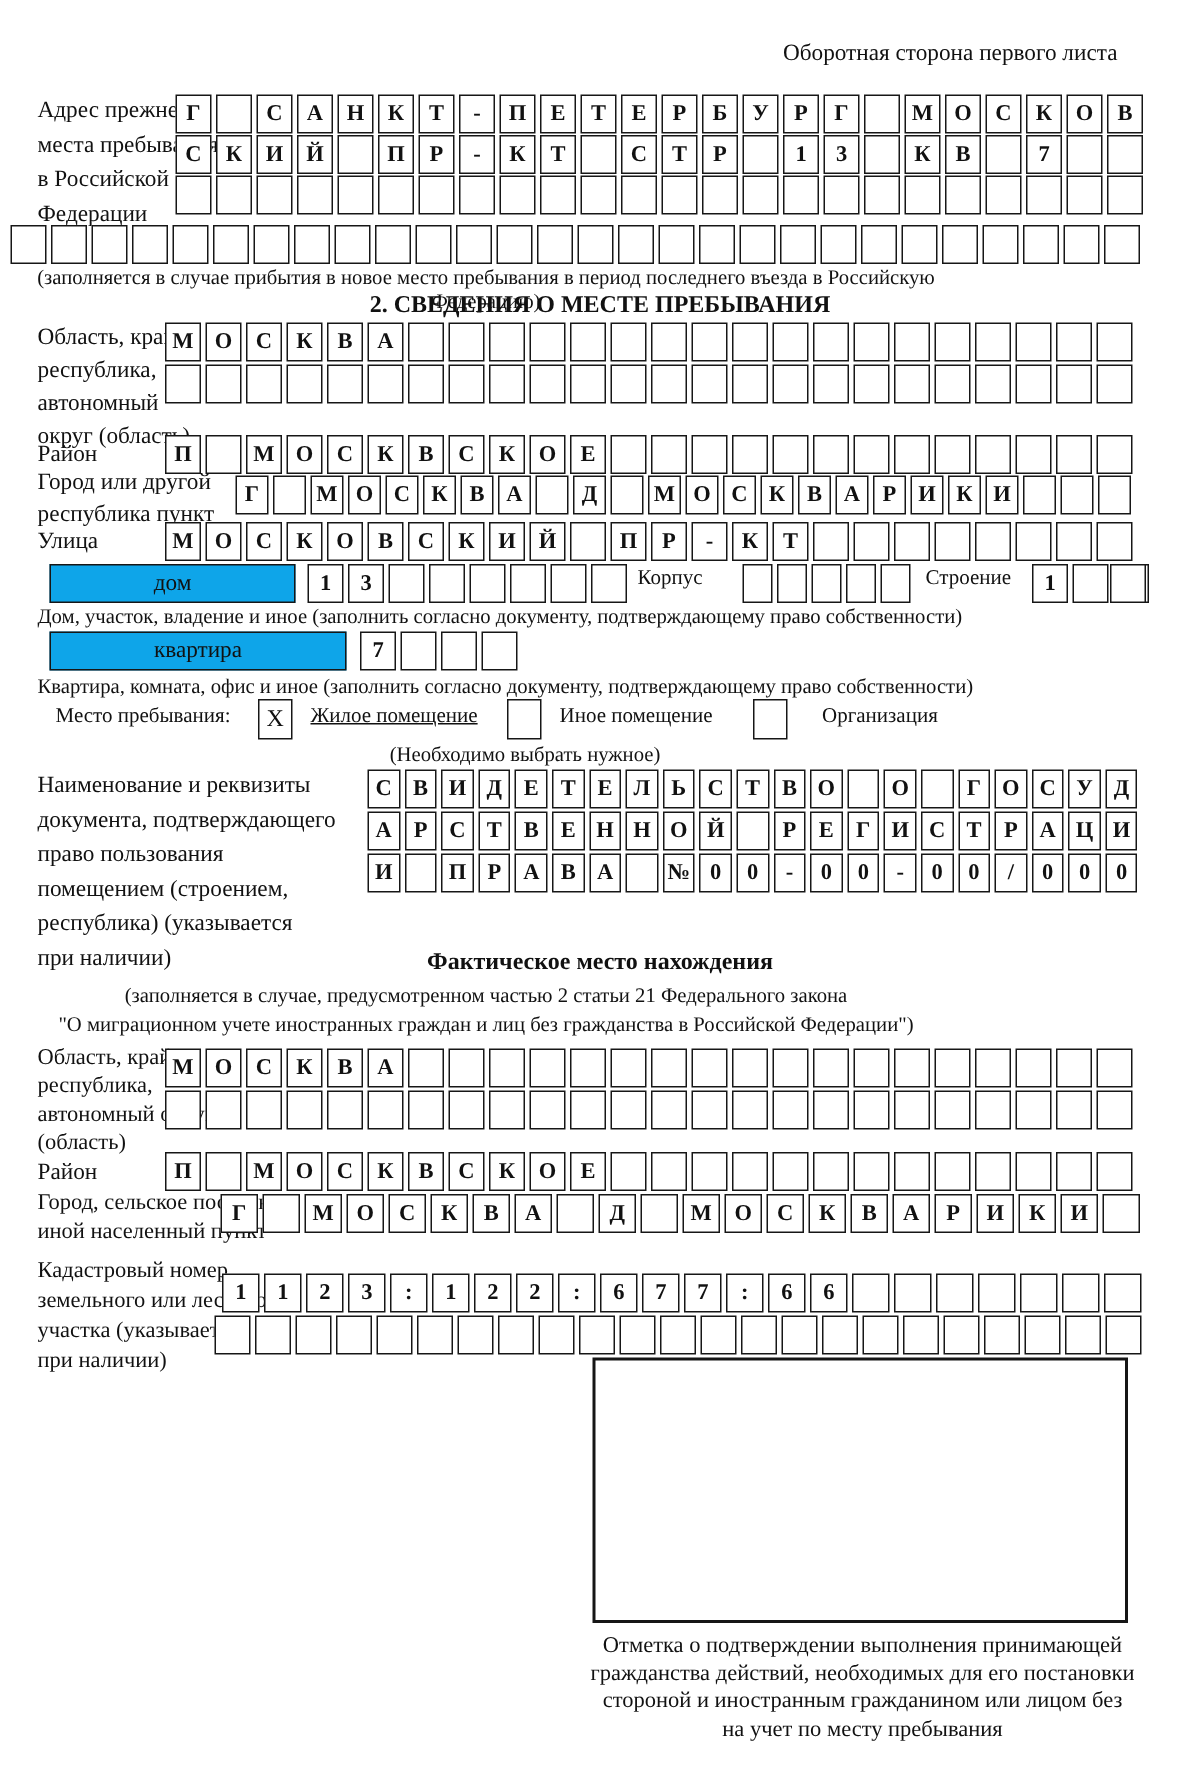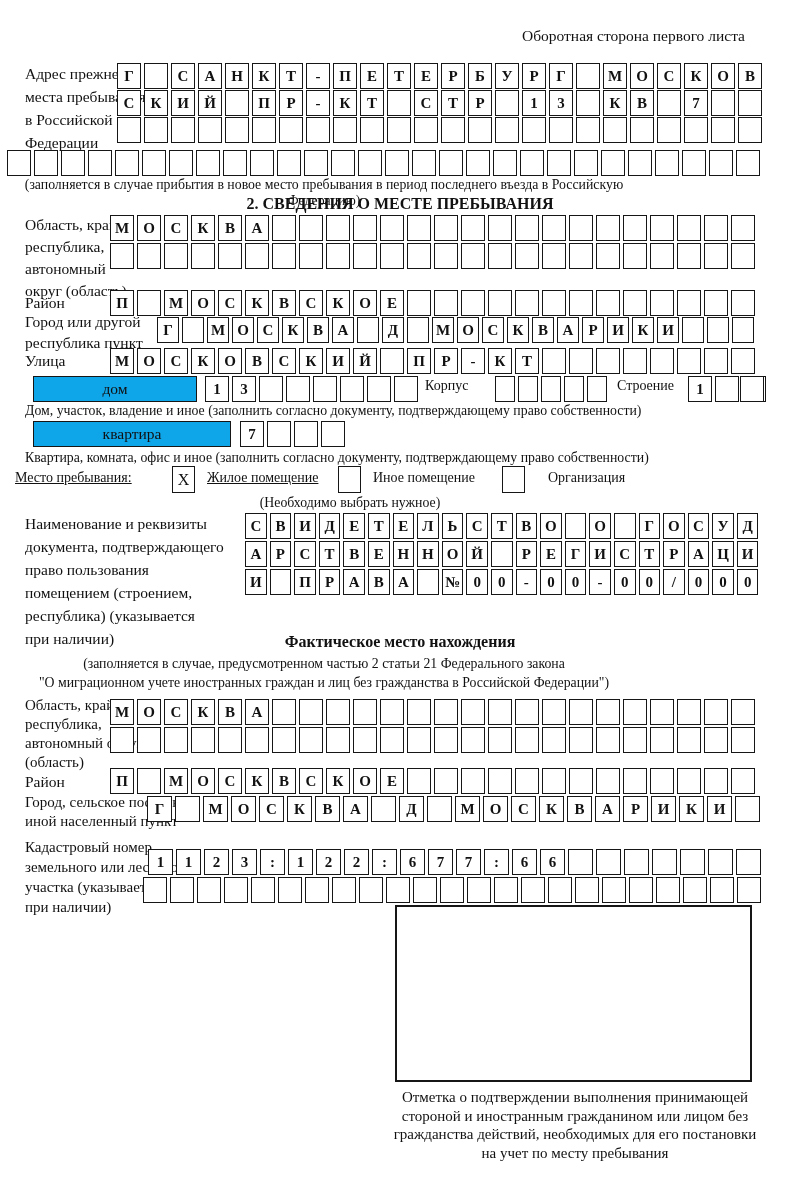--- a/index.html
+++ b/index.html
@@ -329,21 +329,21 @@
 
   <div class="abs widebox" style="top:421px;left:33px;width:198px;">квартира</div>
   <div class="abs cells" style="top:421px;left:240px;">
       <span class="cell">7</span>
       <span class="cell"></span>
       <span class="cell"></span>
       <span class="cell"></span>
     </div>
   <div class="abs cap" style="top:450px;left:25px;">Квартира, комната, офис и иное (заполнить согласно документу, подтверждающему право собственности)</div>
 
-  <div class="abs inline-lbl" style="top:470px;left:15px;text-decoration:underline;">Место пребывания:</div>
+  <div class="abs inline-lbl" style="top:470px;left:37px;">Место пребывания:</div>
   <div class="abs cbox" style="top:466px;left:172px;">X</div>
   <div class="abs inline-lbl" style="top:470px;left:207px;text-decoration:underline;">Жилое помещение</div>
   <div class="abs cbox" style="top:466px;left:338px;"></div>
   <div class="abs inline-lbl" style="top:470px;left:373px;">Иное помещение</div>
   <div class="abs cbox" style="top:466px;left:502px;"></div>
   <div class="abs inline-lbl" style="top:470px;left:548px;">Организация</div>
   <div class="abs cap" style="top:495px;left:185px;width:330px;text-align:center;">(Необходимо выбрать нужное)</div>
 
   <div class="abs lbl" style="top:512px;left:25px;line-height:23px;">
       <div>Наименование и реквизиты</div>
@@ -595,18 +595,18 @@
       <span class="cell"></span>
       <span class="cell"></span>
       <span class="cell"></span>
       <span class="cell"></span>
       <span class="cell"></span>
     </div>
 
   <div class="abs stampbox" style="top:905px;left:395px;width:357px;height:177px;"></div>
   <div class="abs stampcap" style="top:1088px;left:370px;width:410px;">
       <div>Отметка о подтверждении выполнения принимающей</div>
+      <div>гражданства действий, необходимых для его постановки</div>
       <div>стороной и иностранным гражданином или лицом без</div>
-      <div>гражданства действий, необходимых для его постановки</div>
       <div>на учет по месту пребывания</div>
     </div>
 
 </div>
 
 </body></html>

